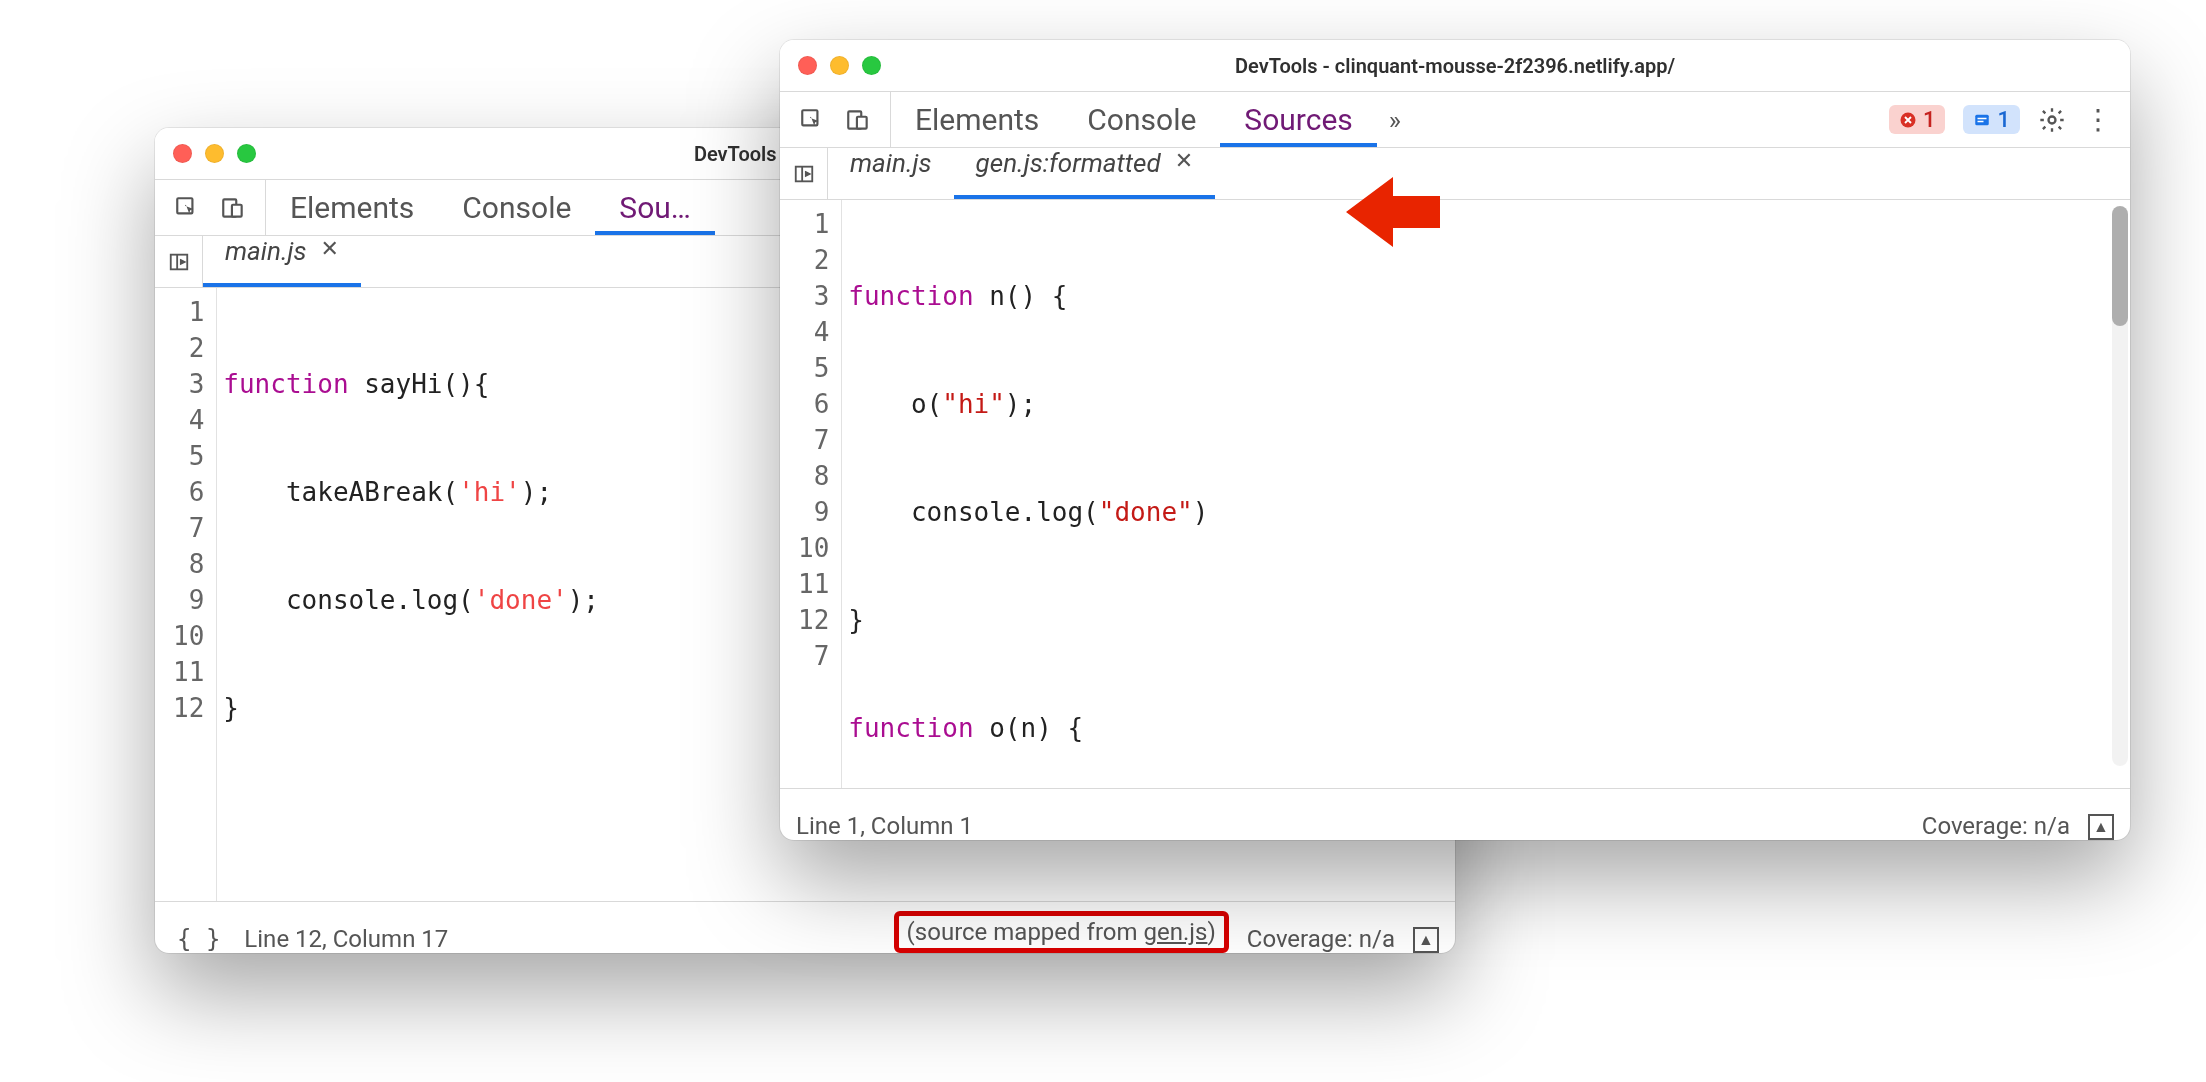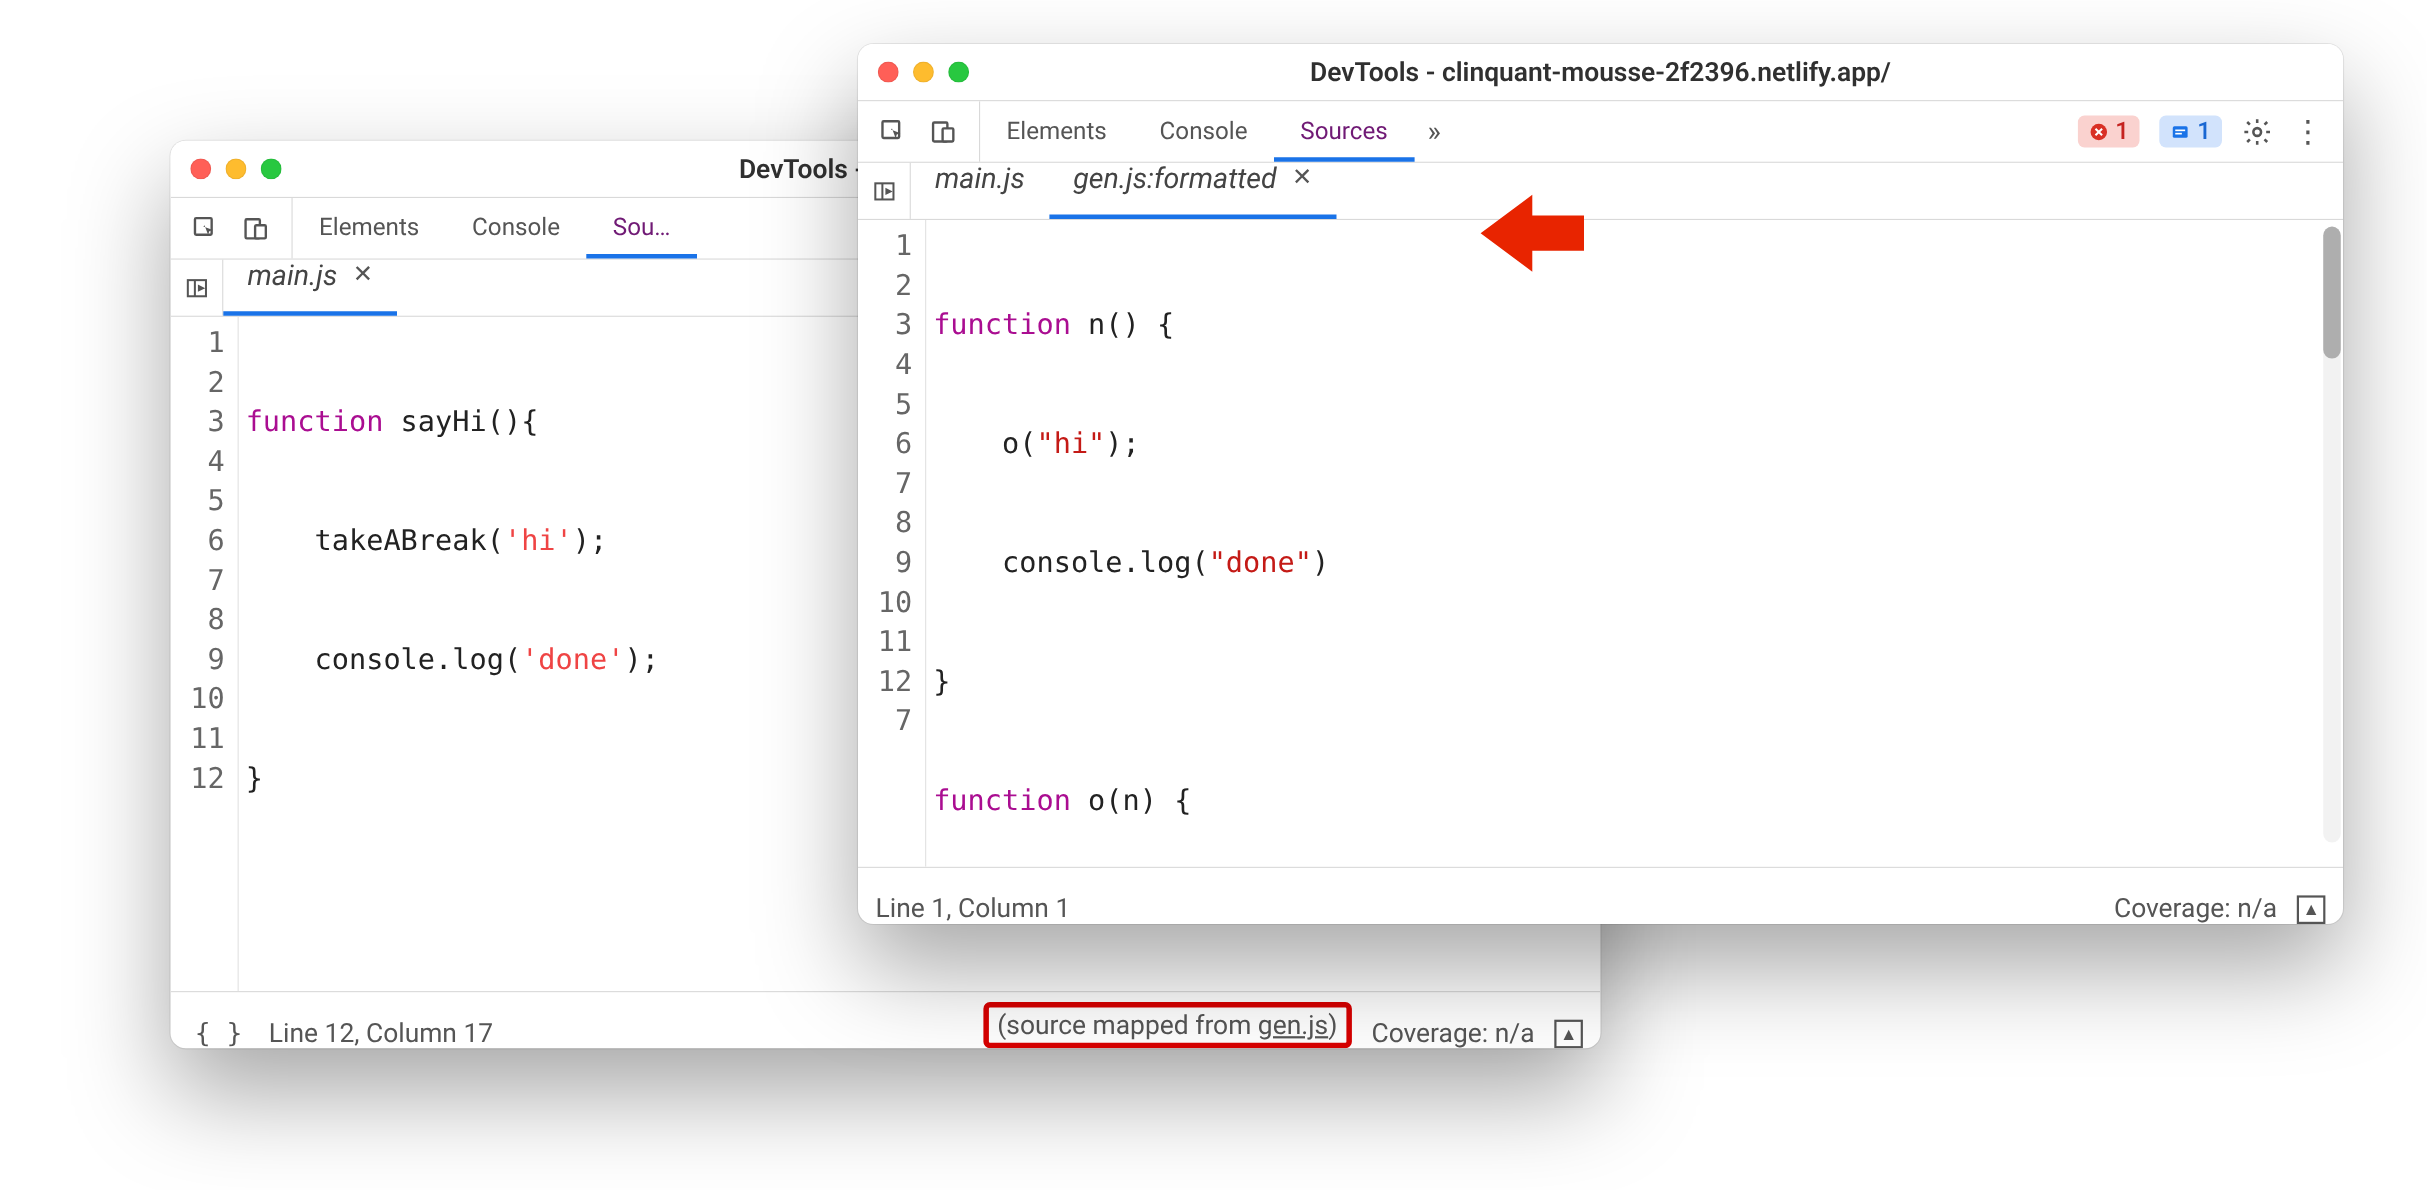--- a/index.html
+++ b/index.html
@@ -34,21 +34,21 @@
     align-items: center;
   }
   .dot { width: 19px; height: 19px; border-radius: 50%; }
   .dot-red { background: #ff5f57; border: 1px solid rgba(0,0,0,0.06); }
   .dot-yellow { background: #febc2e; border: 1px solid rgba(0,0,0,0.06); }
   .dot-green { background: #28c840; border: 1px solid rgba(0,0,0,0.06); }
   .title {
     position: absolute;
     left: 50%;
     transform: translateX(-50%);
-    font-size: 24px;
+    font-size: 20px;
     font-weight: 600;
     color: #303030;
     white-space: nowrap;
   }
   .toolbar {
     height: 56px;
     display: flex;
     align-items: center;
     border-bottom: 1px solid #d9d9d9;
     font-size: 24px;
@@ -71,21 +71,21 @@
     display: flex;
     align-items: center;
     height: 100%;
     flex: 1;
   }
   .panel-tab {
     padding: 0 24px;
     height: 100%;
     display: flex;
     align-items: center;
-    font-size: 22px;
+    font-size: 30px;
     color: #555;
     cursor: pointer;
   }
   .panel-tab.active {
     color: #701a75;
     box-shadow: inset 0 -4px 0 #1a73e8;
   }
   .toolbar-right {
     display: flex;
     align-items: center;

